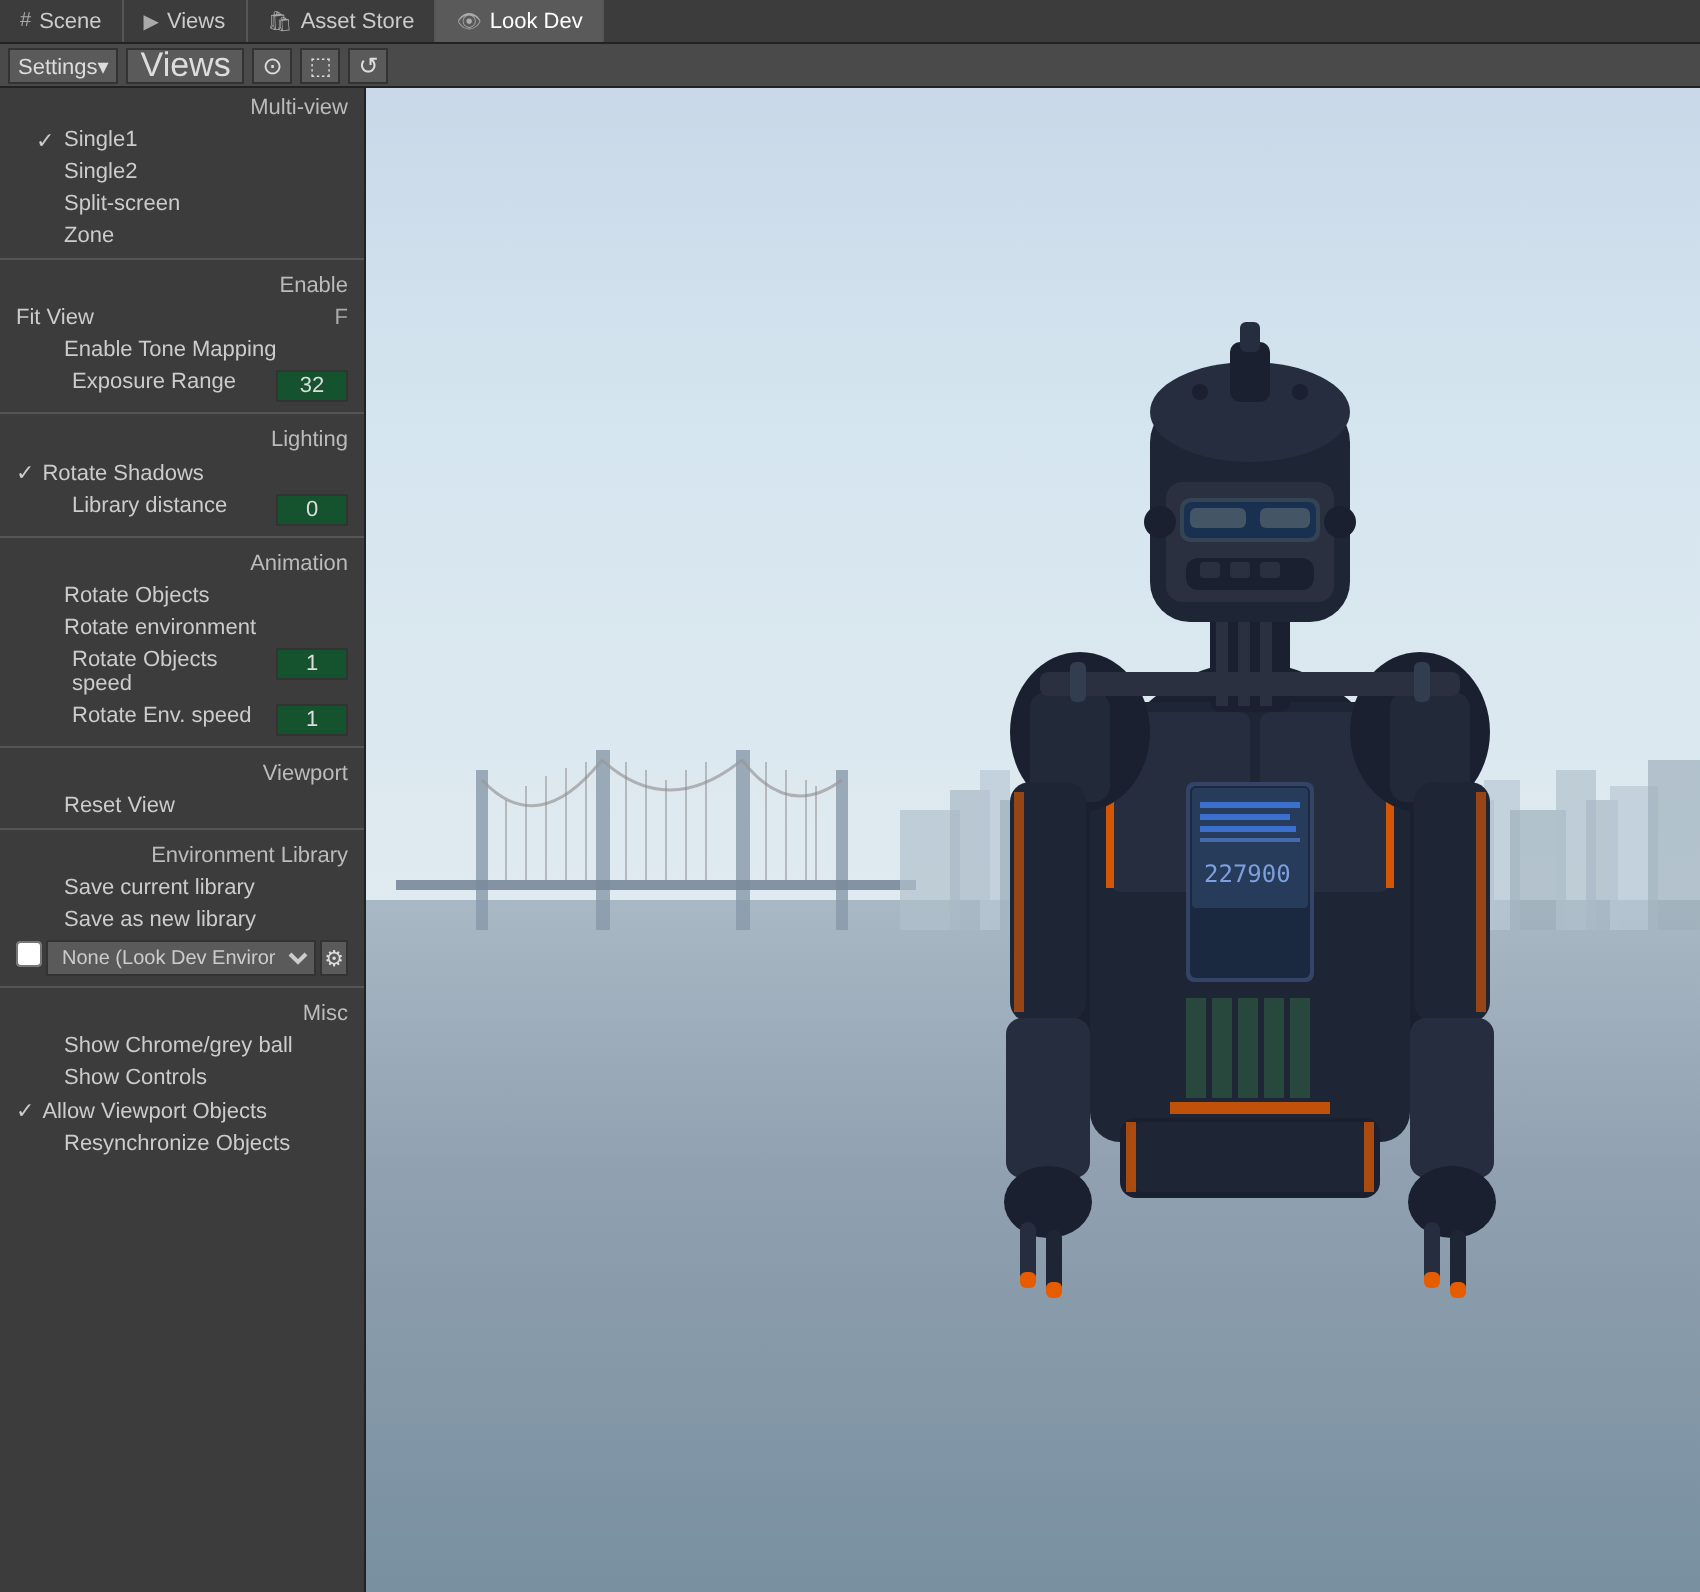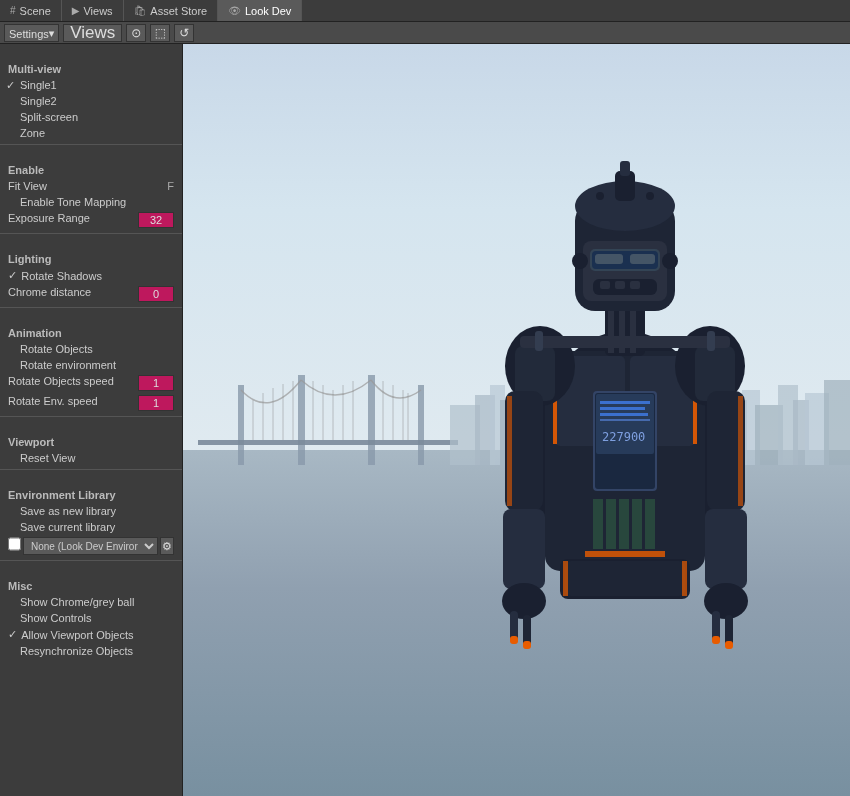--- a/index.html
+++ b/index.html
@@ -98,28 +98,29 @@
       width: 183px;
       background: #3c3c3c;
       color: #ccc;
       overflow-y: auto;
       flex-shrink: 0;
       border-right: 1px solid #222;
     }
 
     .section-header {
       font-size: 11px;
-      font-weight: bold;
+      font-weight: normal;
       color: #bbb;
       padding: 4px 8px 2px 8px;
-      margin-top: 15px;
+      margin-top: 0;
+      text-align: right;
     }
 
     .menu-item {
-      padding: 2px 8px 2px 20px;
+      padding: 2px 8px 2px 32px;
       font-size: 11px;
       color: #ccc;
       cursor: pointer;
       display: flex;
       align-items: center;
       gap: 4px;
     }
     .menu-item.checked::before {
       content: '✓';
       position: absolute;
@@ -134,24 +135,25 @@
       display: flex;
       align-items: flex-start;
       padding: 2px 8px;
       font-size: 11px;
       color: #ccc;
       gap: 4px;
     }
     .field-row label {
       flex: 1;
       font-size: 11px;
+      margin-left: 28px;
     }
     .field-input {
       width: 36px;
-      background: #be185d;
+      background: #14532d;
       border: 1px solid #333;
       color: #ddd;
       font-size: 11px;
       padding: 1px 3px;
       text-align: center;
     }
 
     .divider {
       height: 1px;
       background: #555;
@@ -287,21 +289,21 @@
     </div>
 
     <div class="divider"></div>
 
     <div class="section-header">Lighting</div>
     <div class="check-row">
       <span style="color:#ccc;">✓</span>
       <span>Rotate Shadows</span>
     </div>
     <div class="field-row">
-      <label>Chrome distance</label>
+      <label>Library distance</label>
       <input class="field-input" type="text" value="0" style="">
     </div>
 
     <div class="divider"></div>
 
     <div class="section-header">Animation</div>
     <div class="menu-item">
       <span>Rotate Objects</span>
     </div>
     <div class="menu-item">
@@ -320,24 +322,24 @@
 
     <div class="section-header">Viewport</div>
     <div class="menu-item">
       <span>Reset View</span>
     </div>
 
     <div class="divider"></div>
 
     <div class="section-header">Environment Library</div>
     <div class="menu-item">
+      <span>Save current library</span>
+    </div>
+    <div class="menu-item">
       <span>Save as new library</span>
-    </div>
-    <div class="menu-item">
-      <span>Save current library</span>
     </div>
     <div class="env-dropdown-row">
       <input type="checkbox" style="margin: 0px; width: 14px; height: 14px;">
       <select class="env-dropdown">
         <option>None (Look Dev Enviror</option>
       </select>
       <div class="env-btn">⚙</div>
     </div>
 
     <div class="divider"></div>

